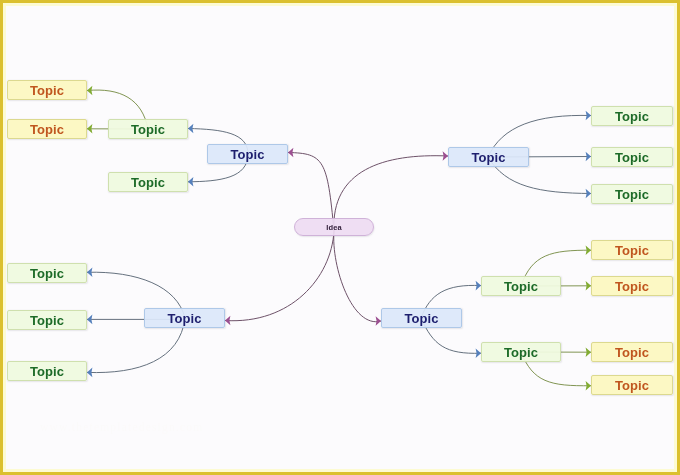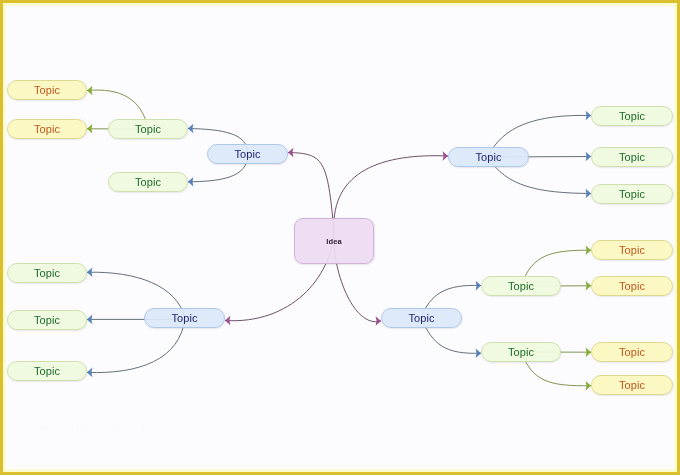--- a/index.html
+++ b/index.html
@@ -7,22 +7,22 @@
         -webkit-font-smoothing:antialiased;}
   #frame{position:absolute;left:0;top:0;width:680px;height:475px;
          background:#dbc02e;}
   #glow{position:absolute;left:3px;top:3px;width:674px;height:469px;
         background:#fdfbd2;}
   #canvas{position:absolute;left:6px;top:6px;width:668px;height:463px;background:#fcfbfd;}
   #svgwrap{position:absolute;left:0;top:0;width:680px;height:475px;}
   svg{position:absolute;left:0;top:0;display:block;}
   .node{position:absolute;box-sizing:border-box;display:flex;align-items:center;
         transform:translateZ(0);
-        justify-content:center;font-size:11px;font-weight:normal;letter-spacing:.1px;
-        white-space:nowrap;border-radius:10px;
+        justify-content:center;font-size:13px;font-weight:bold;letter-spacing:.1px;
+        white-space:nowrap;border-radius:2px;
         box-shadow:0.6px 0.9px 1.4px rgba(120,120,130,0.16);}
   .n-yellow{background:rgba(252,248,192,.94);border:0.7px solid #dcd98f;color:#c0561f;}
   .n-green{background:rgba(239,250,223,.94);border:0.7px solid #cfe0ae;color:#1d6b28;}
   .n-blue{background:rgba(219,231,250,.93);border:0.7px solid #aec8e8;color:#1e1f6e;}
   .n-center{background:rgba(238,220,242,.93);border:0.7px solid #cfb2d8;color:#2e1b36;
             border-radius:9px;font-size:7.5px;font-weight:bold;}
   #watermark{position:absolute;left:40px;top:421px;font-size:11.5px;color:#fbfafa;
              letter-spacing:1.2px;font-family:"Liberation Serif",serif;}
 </style>
 </head>
@@ -75,21 +75,21 @@
           <path d="M0,0 L-5.4,-4.8 L-4.4,0 L-5.4,4.8 Z" transform="translate(87,128.8) rotate(180)" fill="#82ac33"></path>
           <path d="M0,0 L-5.4,-4.8 L-4.4,0 L-5.4,4.8 Z" transform="translate(591,250.2) rotate(0)" fill="#82ac33"></path>
           <path d="M0,0 L-5.4,-4.8 L-4.4,0 L-5.4,4.8 Z" transform="translate(591,285.8) rotate(0)" fill="#82ac33"></path>
           <path d="M0,0 L-5.4,-4.8 L-4.4,0 L-5.4,4.8 Z" transform="translate(591,352.2) rotate(0)" fill="#82ac33"></path>
           <path d="M0,0 L-5.4,-4.8 L-4.4,0 L-5.4,4.8 Z" transform="translate(591,385.7) rotate(0)" fill="#82ac33"></path>
         </g>
     </svg>
   </div>
 
   <div id="nodes">
-      <div class="node n-center" style="left: 294px; top: 218px; width: 80px; height: 46px;">
+      <div class="node n-center" style="left: 294px; top: 218px; width: 80px; height: 18px;">
         <span>Idea</span>
       </div>
       <div class="node n-blue" style="left: 207px; top: 144px; width: 81px; height: 20px;">
         <span>Topic</span>
       </div>
       <div class="node n-green" style="left: 108px; top: 119px; width: 80px; height: 20px;">
         <span>Topic</span>
       </div>
       <div class="node n-yellow" style="left: 7px; top: 80px; width: 80px; height: 20px;">
         <span>Topic</span>

